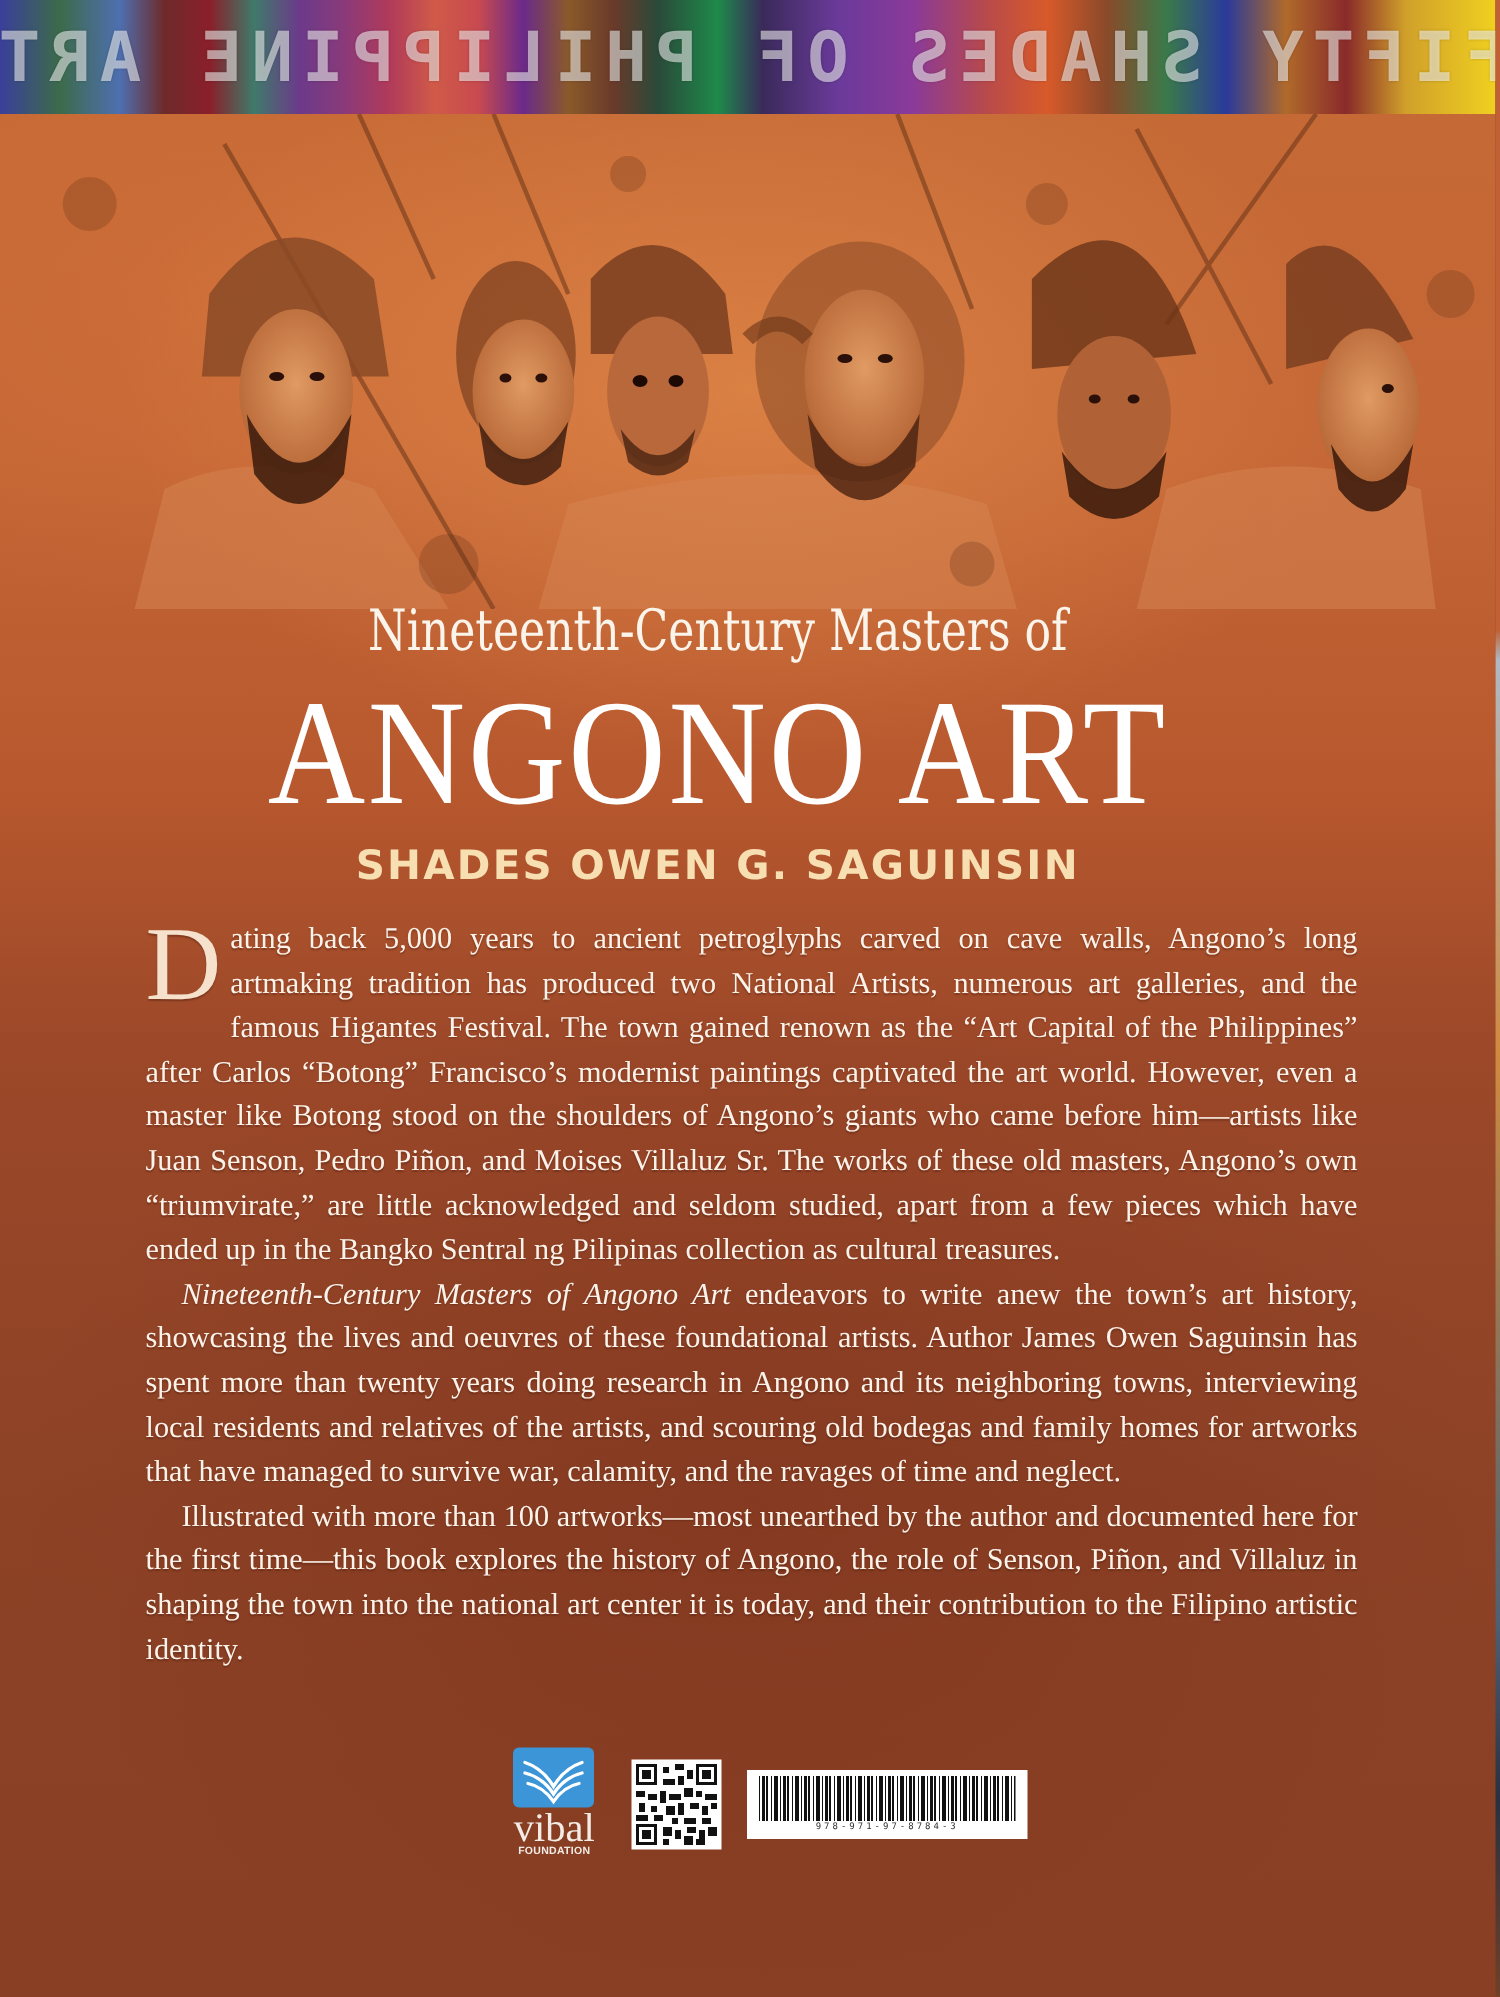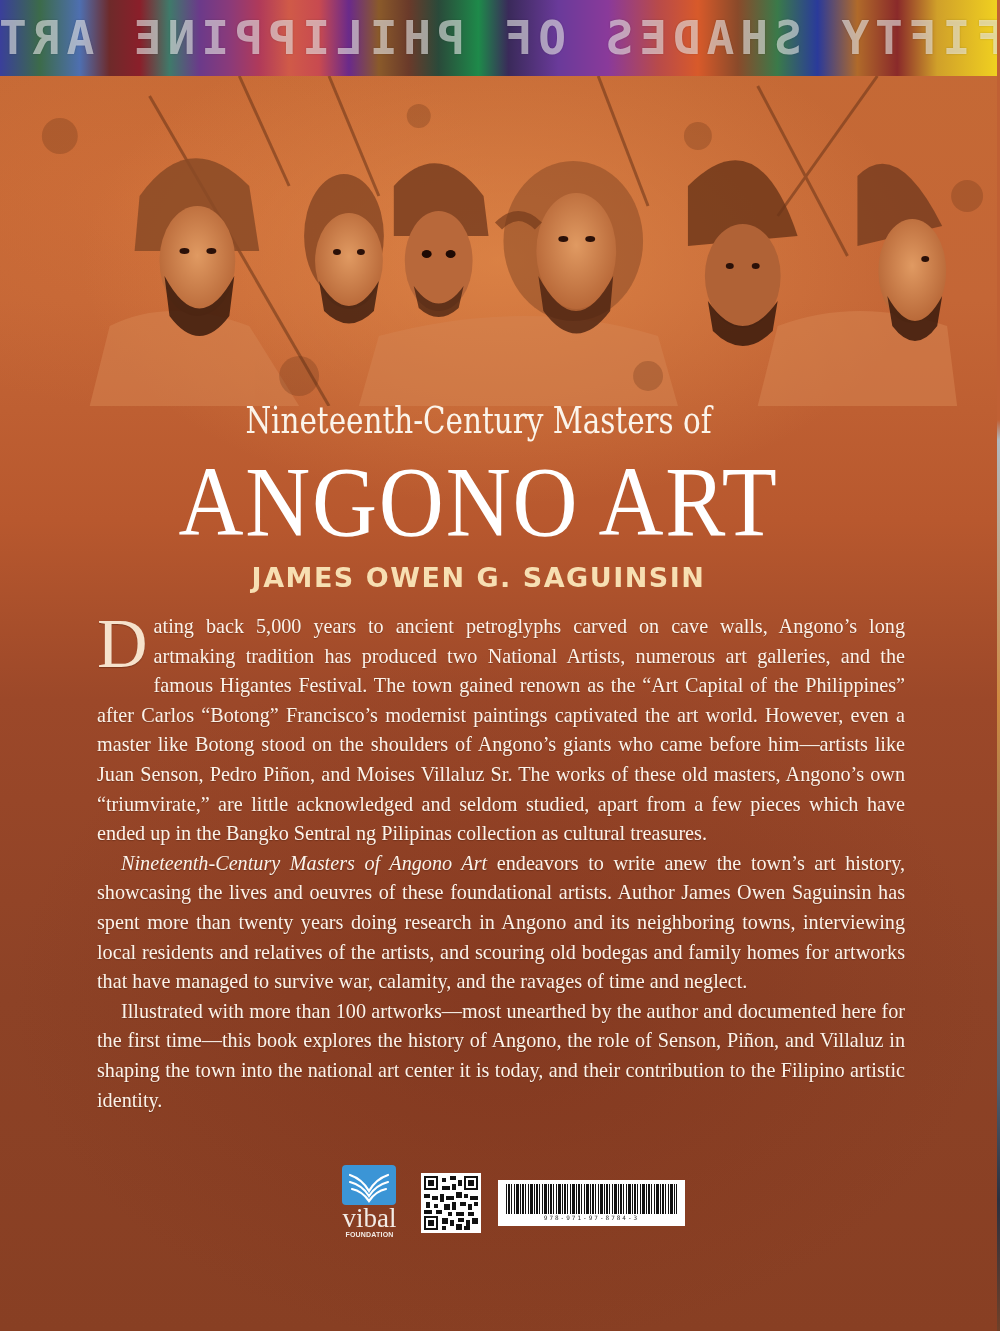--- a/index.html
+++ b/index.html
@@ -182,21 +182,21 @@
         <circle cx="970" cy="120" r="16"></circle>
           <circle cx="300" cy="300" r="20"></circle>
           <circle cx="650" cy="300" r="15"></circle>
       </g>
     </svg>
   </div>
 
   <div class="title-block">
     <div class="subtitle">Nineteenth-Century Masters of</div>
     <div class="main-title">ANGONO ART</div>
-    <div class="author">JAMES OWEN G. SAGUINSIN</div>
+    <div class="author">SHADES OWEN G. SAGUINSIN</div>
   </div>
 
   <div class="body-text">
     <p><span class="dropcap">D</span><span>ating back 5,000 years to ancient petroglyphs carved on cave walls, Angono’s long artmaking tradition has produced two National Artists, numerous art galleries, and the famous Higantes Festival. The town gained renown as the “Art Capital of the Philippines” after Carlos “Botong” Francisco’s modernist paintings captivated the art world. However, even a master like Botong stood on the shoulders of Angono’s giants who came before him—artists like Juan Senson, Pedro Piñon, and Moises Villaluz Sr. The works of these old masters, Angono’s own “triumvirate,” are little acknowledged and seldom studied, apart from a few pieces which have ended up in the Bangko Sentral ng Pilipinas collection as cultural treasures.</span></p>
     <p class="indent"><em>Nineteenth-Century Masters of Angono Art</em><span> endeavors to write anew the town’s art history, showcasing the lives and oeuvres of these foundational artists. Author James Owen Saguinsin has spent more than twenty years doing research in Angono and its neighboring towns, interviewing local residents and relatives of the artists, and scouring old bodegas and family homes for artworks that have managed to survive war, calamity, and the ravages of time and neglect.</span></p>
     <p class="indent">Illustrated with more than 100 artworks—most unearthed by the author and documented here for the first time—this book explores the history of Angono, the role of Senson, Piñon, and Villaluz in shaping the town into the national art center it is today, and their contribution to the Filipino artistic identity.</p>
   </div>
 
   <div class="logos">
     <div class="vibal">

